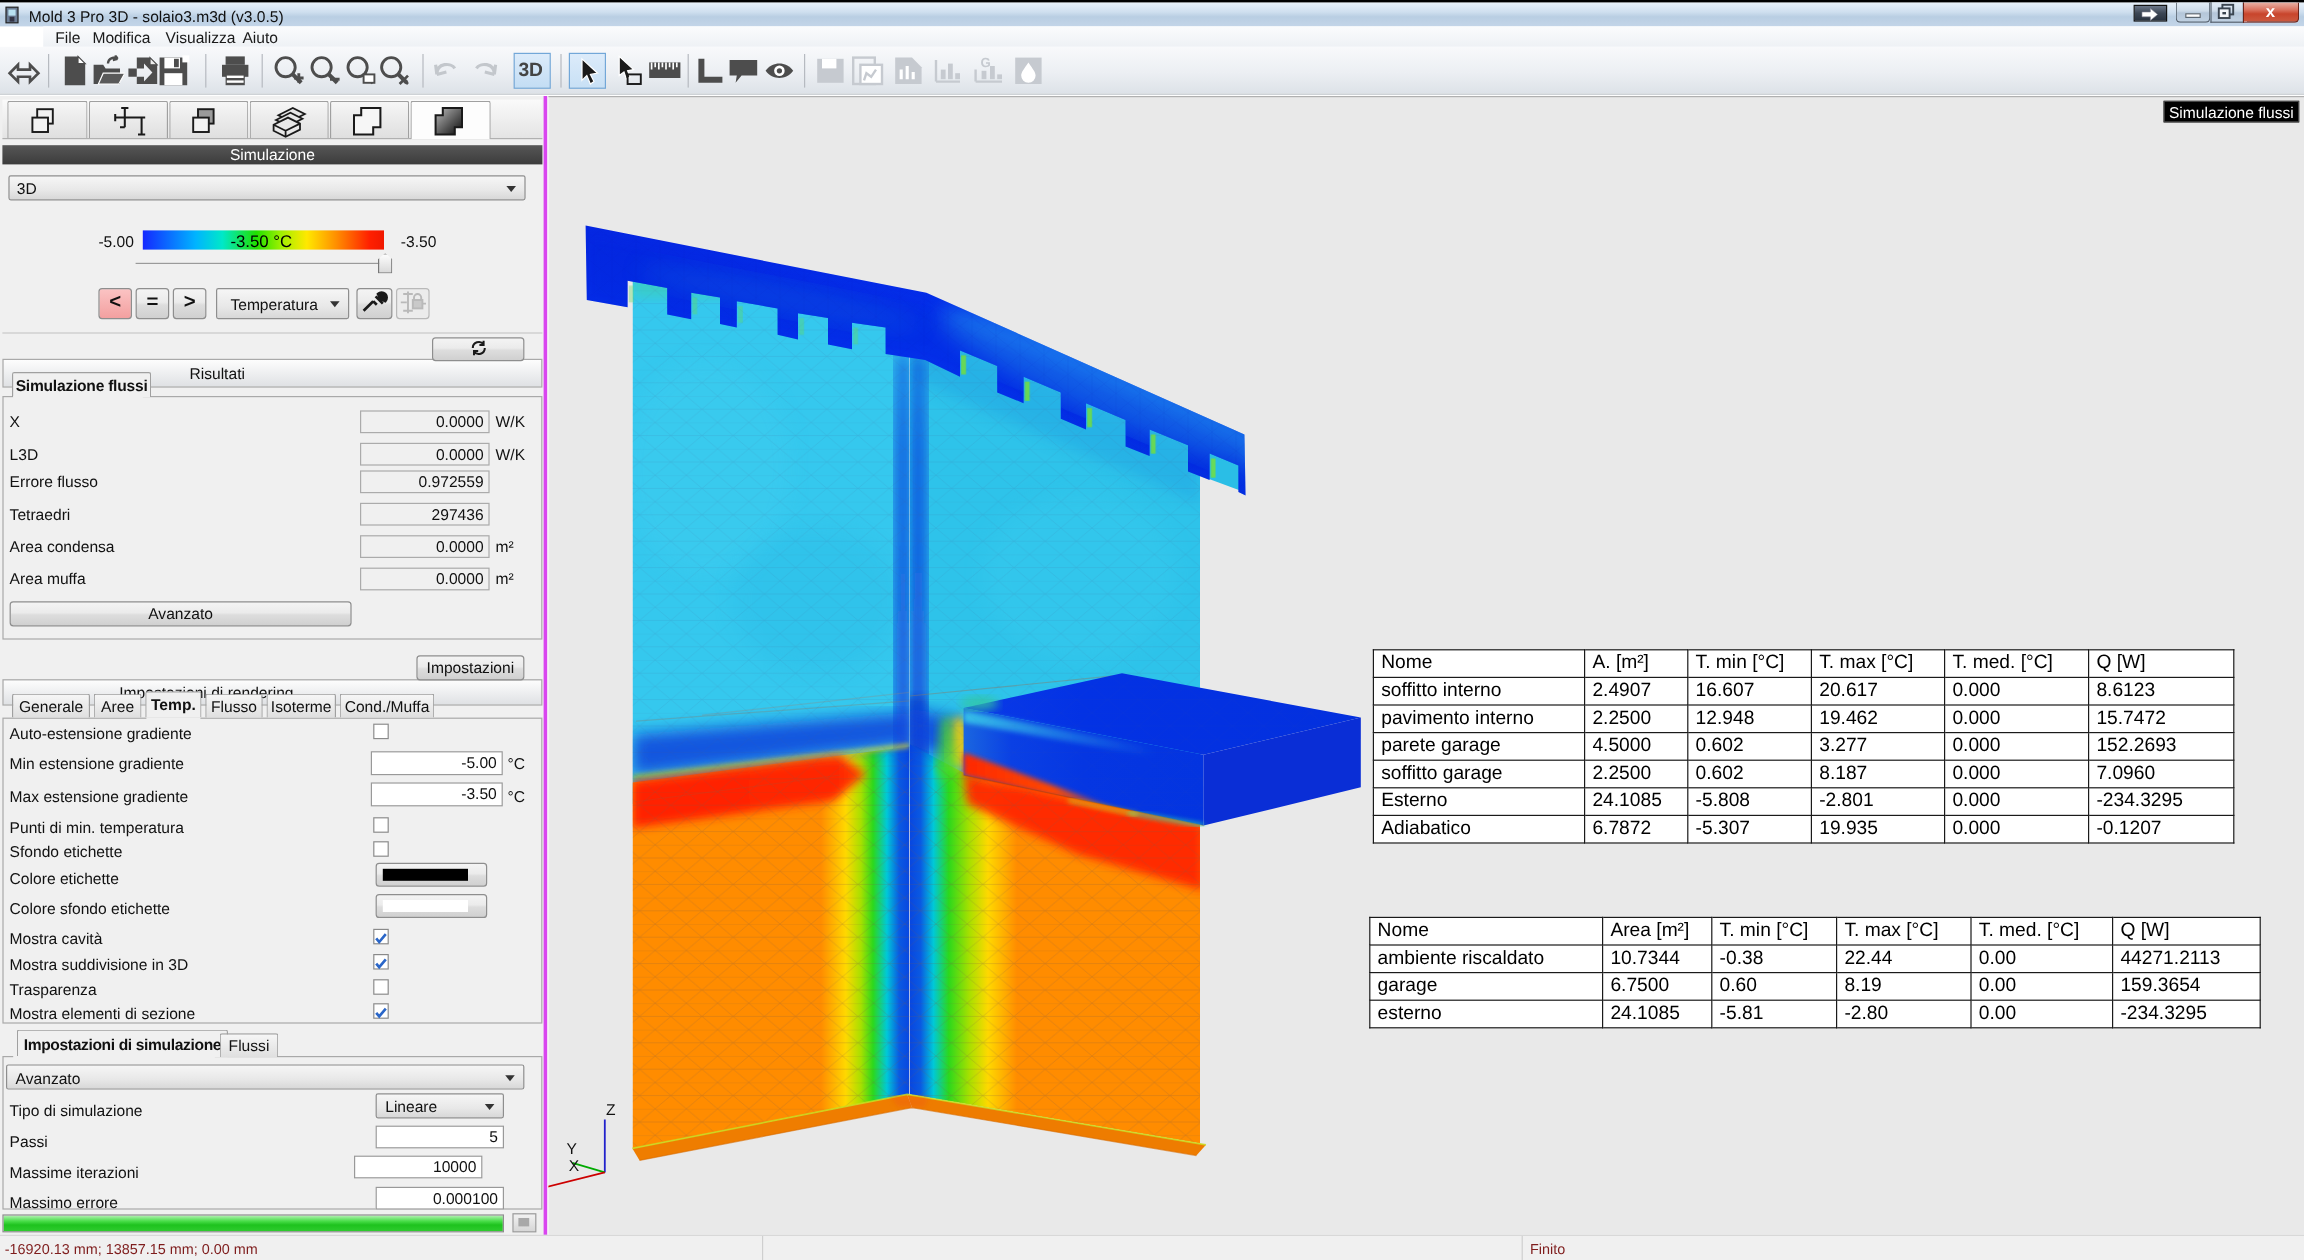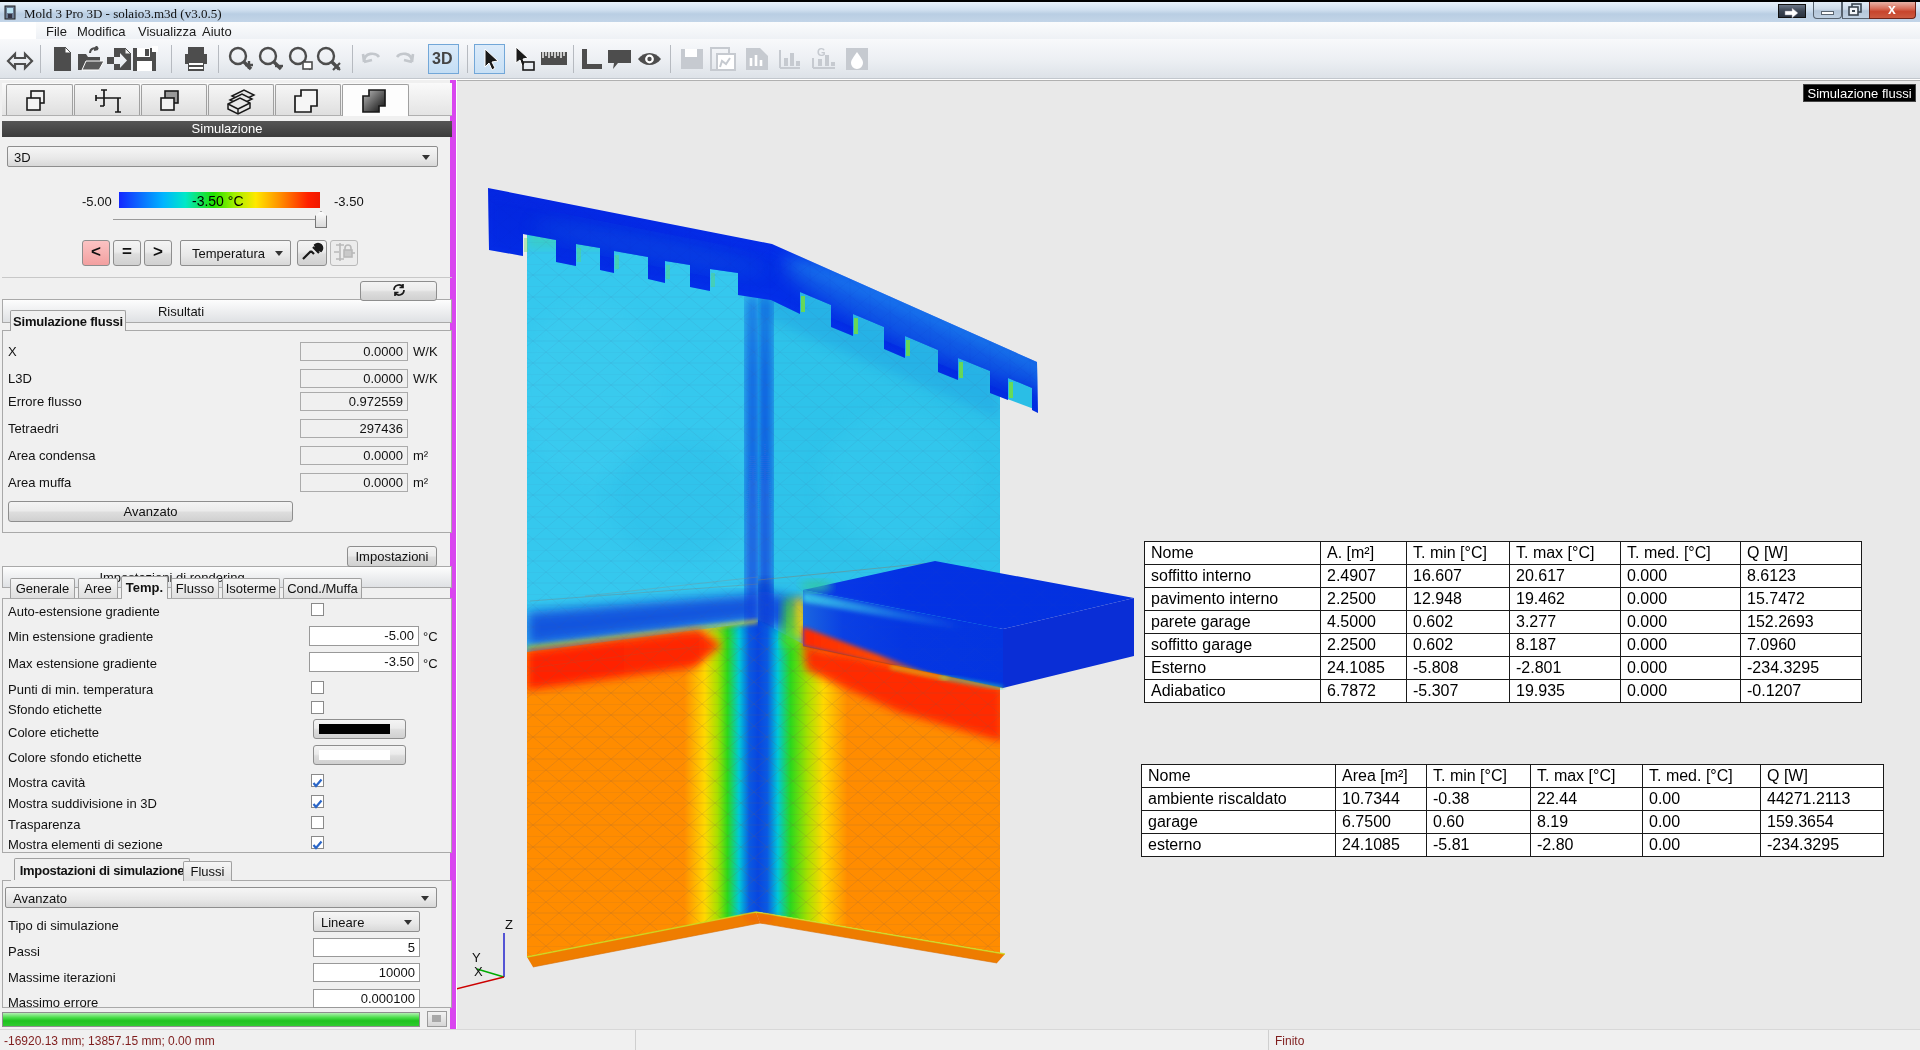--- a/index.html
+++ b/index.html
@@ -1,27 +1,27 @@
 <!DOCTYPE html>
 <html><head>
 <meta charset="utf-8">
 <style>
 * { margin:0; padding:0; box-sizing:border-box; }
 html,body { width:1920px; height:1050px; overflow:hidden; font-family:"Liberation Sans", sans-serif; }
 .abs { position:absolute; }
 #titlebar { position:absolute; left:0; top:0; width:1920px; height:22px;
   background:linear-gradient(#e8f1fa 0%, #cfdfef 40%, #b9cee3 60%, #c3d5e8 100%);
   border-top:2px solid #000; }
-#titletext { position:absolute; left:24px; top:4px; font-size:13px; color:#111;font-family:Liberation Serif, serif; }
+#titletext { position:absolute; left:24px; top:4px; font-size:13px; color:#111; }
 #menubar { position:absolute; left:12px; top:22px; width:1920px; height:17px; background:linear-gradient(#fbfcfd,#eef1f5);margin-left:24px; }
 .menuitem { position:absolute; top:2px; font-size:13px; color:#1a1a1a; }
 #toolbar { position:absolute; left:0; top:39px; width:1920px; height:40px;
   background:linear-gradient(#f8f9fb 0%, #eceff3 55%, #dde2e8 100%); border-bottom:1px solid #c2c7cd; }
 .tsep { position:absolute; top:6px; width:1px; height:28px; background:#b6bac0; }
-#leftpanel { position:absolute; left:0; top:80px; width:456px; height:950px; background:#f0f0f0; border-right:6px solid #d946ef; }
+#leftpanel { position:absolute; left:0; top:80px; width:456px; height:950px; background:#f0f0f0; border-right:3px solid #d946ef; }
 #viewport { position:absolute; left:457px; top:80px; width:1463px; height:949px; background:#e9e9e9; border-top:1px solid #b0b0b0; }
 #statusbar { position:absolute; left:0; top:1029px; width:1920px; height:21px; background:#f0f0f0; border-top:1px solid #d8d8d8; font-size:12px; color:#7f1d1d; }
 
 .hdrdark { position:absolute; left:2px; width:450px; height:16px; background:linear-gradient(#565656,#3c3c3c); color:#fff; font-size:13px; text-align:center; }
 .hdrlite { position:absolute; background:linear-gradient(#fdfdfd,#dfe1e4); border:1px solid #a9a9a9; color:#111; font-size:13px; text-align:center;margin-top:20px; }
 .btn { position:absolute; background:linear-gradient(#f4f4f4 0%,#ebebeb 45%,#dddddd 55%,#d0d0d0 100%); border:1px solid #8e8e8e; border-radius:3px; font-size:13px; color:#111; text-align:center; }
 .combo { position:absolute; background:linear-gradient(#f6f6f6,#e8e8e8 60%,#d8d8d8); border:1px solid #8e8e8e; border-radius:2px; font-size:13px; color:#111; }
 .carrow { position:absolute; right:7px; top:8px; width:0; height:0; border-left:4px solid transparent; border-right:4px solid transparent; border-top:5px solid #333; }
 .field { position:absolute; background:#f0f0f0; border:1px solid #ababab; font-size:13px; color:#111; text-align:right; padding-right:4px; }
 .wfield { position:absolute; background:#fff; border:1px solid #999; font-size:13px; color:#111; text-align:right; padding-right:4px; }
@@ -332,21 +332,21 @@
       <span class="carrow" style="top:8px;"></span>
     </div>
   <div class="lbl" style="left:8px;top:838px;">Tipo di simulazione</div>
   <div class="combo" style="left:313px;top:831px;width:107px;height:21px;">
       <span style="position:absolute;left:7px;top:3px;">Lineare</span>
       <span class="carrow" style="top:8px;"></span>
     </div>
   <div class="lbl" style="left:8px;top:864px;">Passi</div>
     <div class="wfield" style="left:313px;top:858px;width:107px;height:19px;line-height:17px;">5</div>
   <div class="lbl" style="left:8px;top:890px;">Massime iterazioni</div>
-    <div class="wfield" style="left:313px;top:883px;width:107px;height:19px;line-height:17px;">10000</div>
+    <div class="wfield" style="left:295px;top:883px;width:107px;height:19px;line-height:17px;">10000</div>
   <div class="lbl" style="left:8px;top:915px;">Massimo errore</div>
     <div class="wfield" style="left:313px;top:909px;width:107px;height:19px;line-height:17px;">0.000100</div>
 
   <div class="abs" style="left:2px;top:932px;width:418px;height:15px;border:1px solid #8e8e8e;background:linear-gradient(#b2f0b2 0%,#4ade4a 35%,#1ec21e 60%,#2ecc2e 100%);"></div>
   <div class="abs" style="left:427px;top:931px;width:20px;height:16px;background:linear-gradient(#f2f2f2,#d6d6d6);border:1px solid #9a9a9a;">
       <div class="abs" style="left:4px;top:3px;width:9px;height:7px;background:#a8a8a8;"></div>
     </div>
 </div>
 <div id="viewport"></div>
 <svg class="abs" style="left:457px;top:81px;" width="1463" height="948" viewBox="457 81 1463 948">

